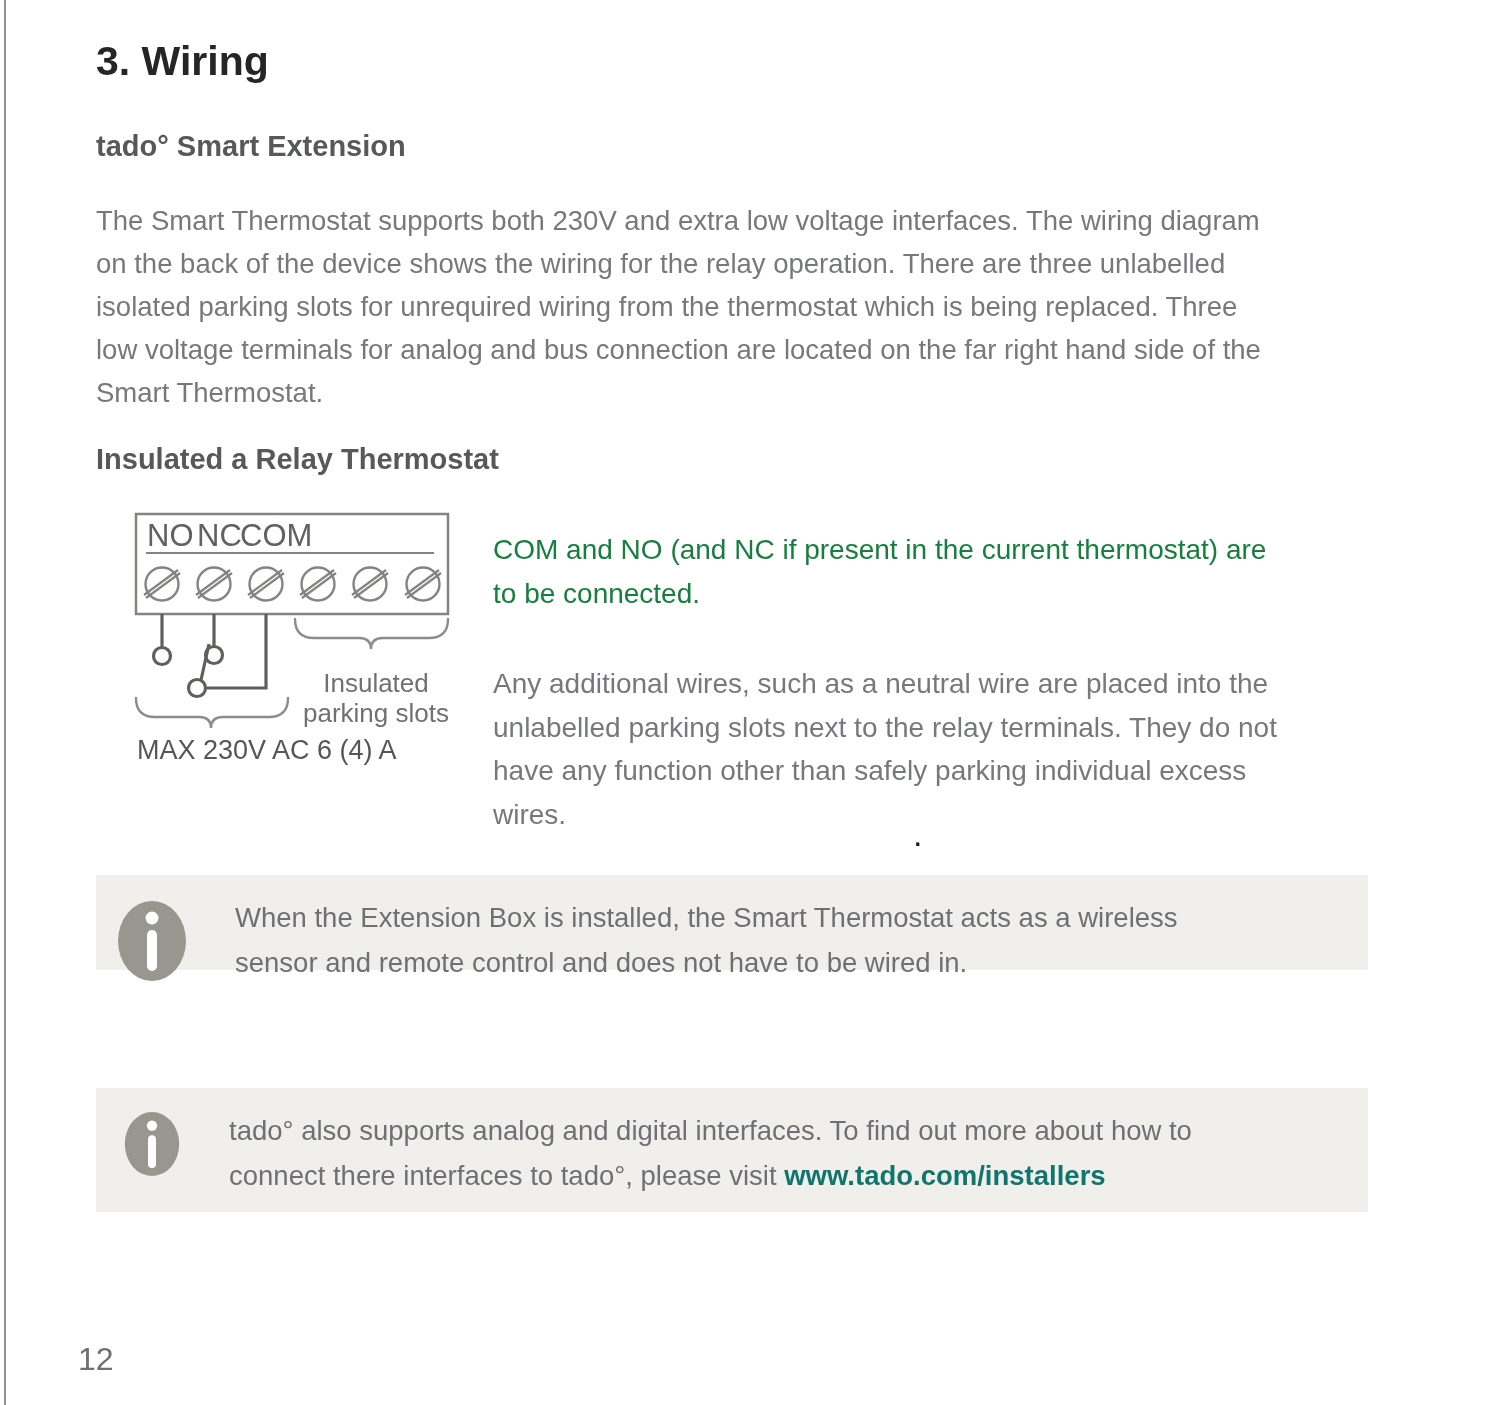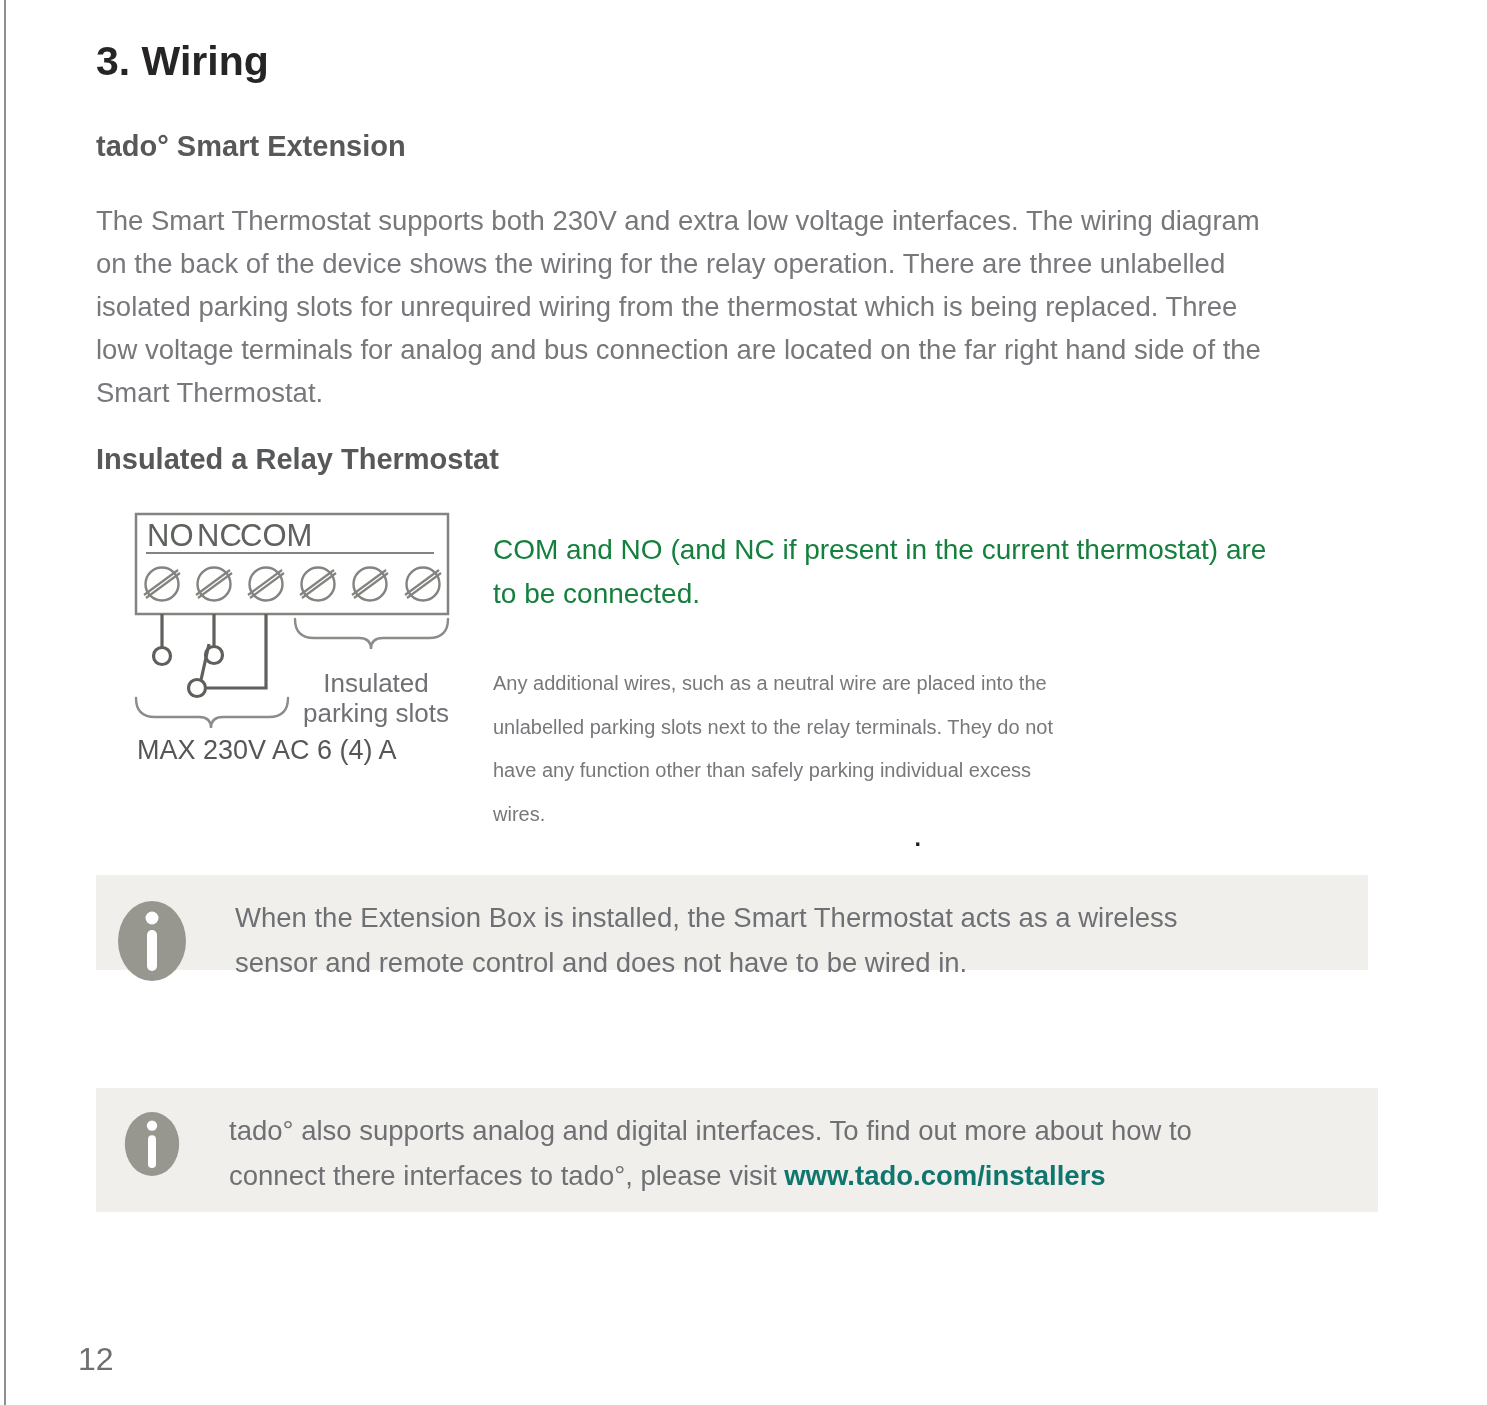--- a/index.html
+++ b/index.html
@@ -9,25 +9,25 @@
   }
   .edge-line{position:absolute;left:4px;top:0;width:2px;height:100%;background:#8f8f8f;}
   .abs{position:absolute;margin:0;}
   .pre{white-space:pre-line;margin-top:27px;}
   .h1{left:96px;top:38px;font-size:41px;font-weight:700;color:#262424;letter-spacing:0;}
   .h2{left:96px;top:130px;font-size:29px;font-weight:700;color:#57585a;}
   .body-par{left:96px;top:172px;width:1345px;font-size:27.5px;line-height:43px;color:#77787b;}
   .h3{left:96px;top:443px;font-size:29px;font-weight:700;color:#57585a;}
   .diagram{left:118px;top:500px;}
   .rcol1{left:493px;top:501px;width:900px;font-size:28px;line-height:44px;color:#15803d;}
-  .rcol2{left:493px;top:635px;width:910px;font-size:20px;line-height:43.5px;color:#77787b;}
+  .rcol2{left:493px;top:635px;width:910px;font-size:28px;line-height:43.5px;color:#77787b;}
   .stray{left:913px;top:815px;font-size:34px;color:#1a1a1a;}
   .note{width:1272px;height:95px;background:#f0efec;}
   .note1{left:96px;top:875px;}
-  .note2{left:96px;top:1088px;height:124px;padding-left:10px;}
+  .note2{left:96px;top:1088px;height:124px;}
   .note .icon{position:absolute;left:22px;top:26px;}
   .note .ntext{position:absolute;left:137px;top:20px;width:1110px;font-size:27.5px;line-height:45px;color:#6f7074;white-space:pre-line;}
   .ntext .bold-link{font-weight:700;color:#0f766e;}
   .pagenum{left:78px;top:1341px;font-size:32px;color:#6f7074;}
   svg text{font-family:"Liberation Sans",sans-serif;}
 </style>
 </head>
 <body>
 
 <div class="page">

